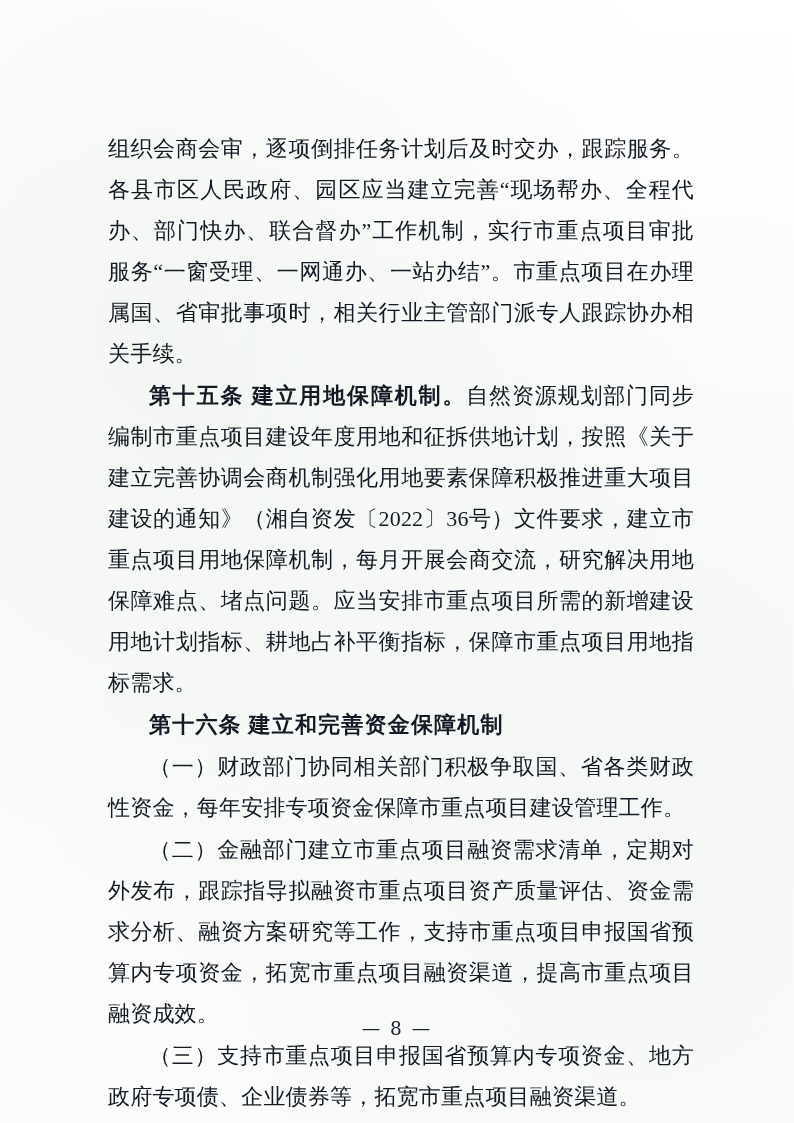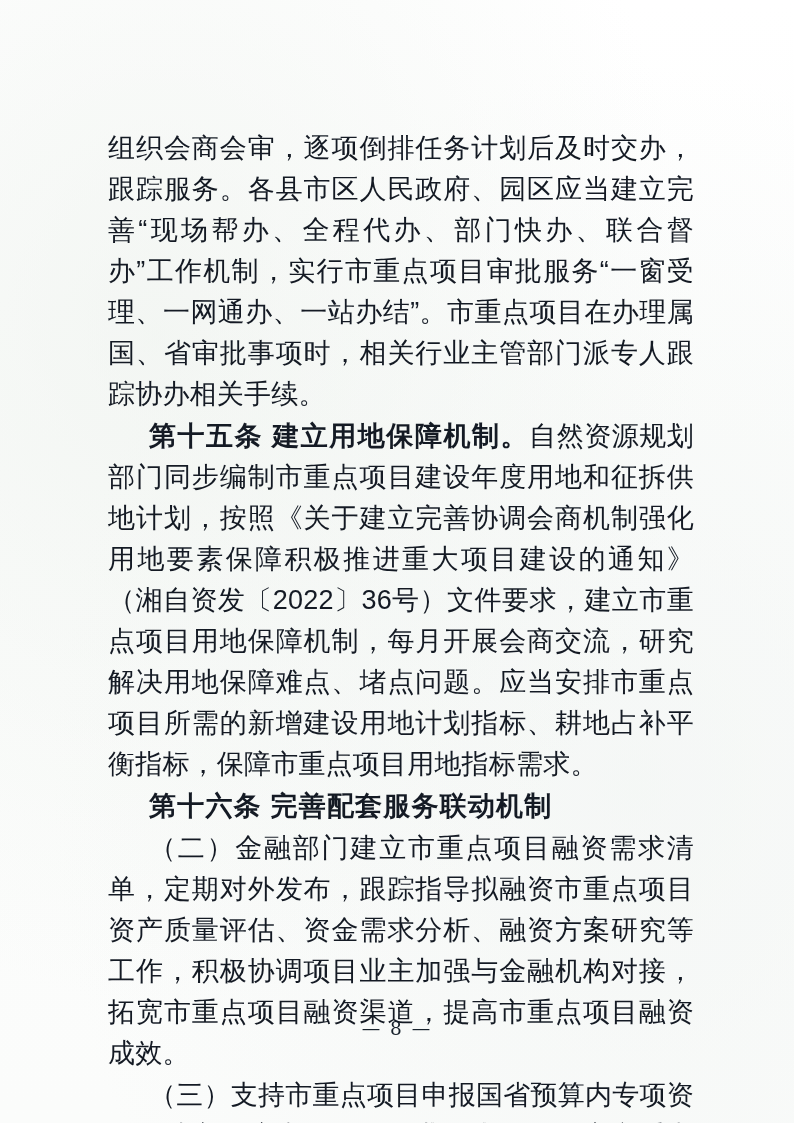--- a/index.html
+++ b/index.html
@@ -32,27 +32,27 @@
     pointer-events: none;
   }
   .content {
     position: absolute;
     left: 108px;
     top: 128px;
     width: 586px;
   }
   p {
     margin: 0 0 1px 0;
-    font-size: 27px;
+    font-size: 22px;
     line-height: 41px;
     color: #141a24;
     text-align: justify;
     text-justify: inter-ideograph;
     letter-spacing: 0.2px;
-    font-family: Liberation Sans, sans-serif;
+    font-family: Liberation Serif, serif;
   }
   p.indent {
     text-indent: 41px;
   }
   .heading-run {
     font-weight: bold;
     letter-spacing: 1.2px;
   }
   .page-number {
     position: absolute;
@@ -74,26 +74,29 @@
 
     <p>
       <span>组织会商会审，逐项倒排任务计划后及时交办，跟踪服务。各县市区人民政府、园区应当建立完善“现场帮办、全程代办、部门快办、联合督办”工作机制，实行市重点项目审批服务“一窗受理、一网通办、一站办结”。市重点项目在办理属国、省审批事项时，相关行业主管部门派专人跟踪协办相关手续。</span>
     </p>
 
     <p class="indent">
       <span class="heading-run">第十五条  建立用地保障机制。</span><span>自然资源规划部门同步编制市重点项目建设年度用地和征拆供地计划，按照《关于建立完善协调会商机制强化用地要素保障积极推进重大项目建设的通知》（湘自资发〔2022〕36号）文件要求，建立市重点项目用地保障机制，每月开展会商交流，研究解决用地保障难点、堵点问题。应当安排市重点项目所需的新增建设用地计划指标、耕地占补平衡指标，保障市重点项目用地指标需求。</span>
     </p>
 
     <p class="indent">
-      <span class="heading-run">第十六条  完善配套服务联动机制</span>
+      <span class="heading-run">第十六条  建立和完善资金保障机制</span>
     </p>
 
+    <p class="indent">
+      <span>（一）财政部门协同相关部门积极争取国、省各类财政性资金，每年安排专项资金保障市重点项目建设管理工作。</span>
+    </p>
 
     <p class="indent">
-      <span>（二）金融部门建立市重点项目融资需求清单，定期对外发布，跟踪指导拟融资市重点项目资产质量评估、资金需求分析、融资方案研究等工作，积极协调项目业主加强与金融机构对接，拓宽市重点项目融资渠道，提高市重点项目融资成效。</span>
+      <span>（二）金融部门建立市重点项目融资需求清单，定期对外发布，跟踪指导拟融资市重点项目资产质量评估、资金需求分析、融资方案研究等工作，支持市重点项目申报国省预算内专项资金，拓宽市重点项目融资渠道，提高市重点项目融资成效。</span>
     </p>
 
     <p class="indent">
       <span>（三）支持市重点项目申报国省预算内专项资金、地方政府专项债、企业债券等，拓宽市重点项目融资渠道。</span>
     </p>
 
 
   </div>
 
   <div class="page-number">— 8 —</div>

